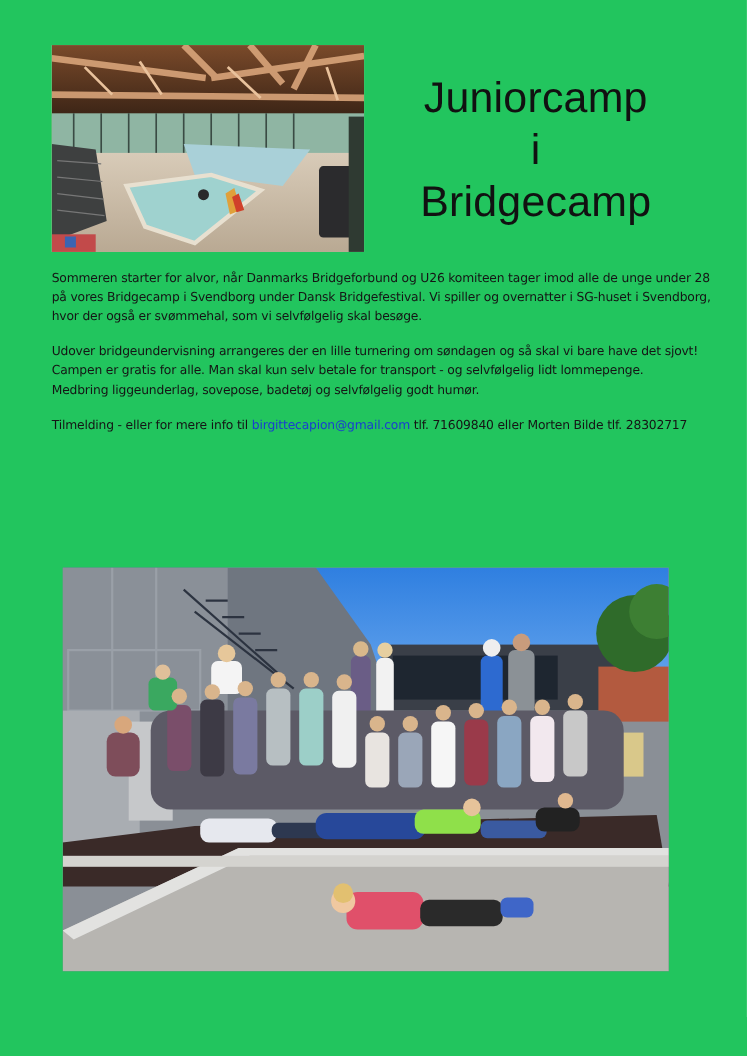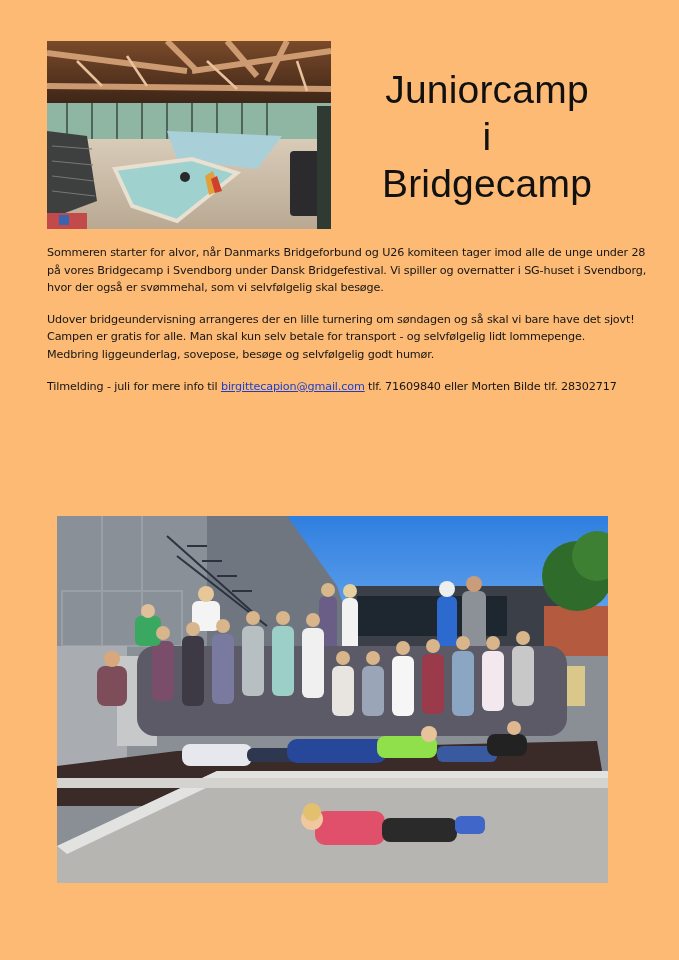--- a/index.html
+++ b/index.html
@@ -12,21 +12,21 @@
       height: 960px;
       position: relative;
       overflow: hidden;
       font-family: "Liberation Sans", "DejaVu Sans", sans-serif;
       color: #111111;
     }
     .page {
       position: absolute;
       left: 0; top: 0;
       width: 679px; height: 960px;
-      background: #fdba74;
+      background: #22c55e;
     }
 
     
     .pool-photo {
       position: absolute;
       left: 47px; top: 41px;
       width: 284px; height: 188px;
       overflow: hidden;
       background: #c9b9a3;
     }
@@ -54,21 +54,20 @@
       font-family: "DejaVu Sans", "Liberation Sans", sans-serif;
       font-size: 11.2px;
       line-height: 17.6px;
       color: #151515;
       letter-spacing: -0.15px;
     }
     .para { margin: 0 0 14px 0; white-space: nowrap; }
     .para .line { display: block; }
     .link {
       color: #1a3fcf;
-      text-decoration: underline;
       cursor: pointer;
     }
     .smiley {
       display: inline-block;
       width: 12px; height: 12px;
       border: 1.4px solid #222;
       border-radius: 50%;
       position: relative;
       vertical-align: -2px;
       margin-left: 3px;
@@ -184,23 +183,23 @@
 
   <div class="body-text">
     <p class="para">
       <span class="line">Sommeren starter for alvor, når Danmarks Bridgeforbund og U26 komiteen tager imod alle de unge under 28</span>
       <span class="line">på vores Bridgecamp i Svendborg under Dansk Bridgefestival. Vi spiller og overnatter i SG-huset i Svendborg,</span>
       <span class="line">hvor der også er svømmehal, som vi selvfølgelig skal besøge.</span>
     </p>
     <p class="para">
       <span class="line">Udover bridgeundervisning arrangeres der en lille turnering om søndagen og så skal vi bare have det sjovt!</span>
       <span class="line">Campen er gratis for alle. Man skal kun selv betale for transport - og selvfølgelig lidt lommepenge.</span>
-      <span class="line">Medbring liggeunderlag, sovepose, besøge og selvfølgelig godt humør.</span>
+      <span class="line">Medbring liggeunderlag, sovepose, badetøj og selvfølgelig godt humør.</span>
     </p>
-    <p class="para"><span>Tilmelding - juli for mere info til </span><a class="link">birgittecapion@gmail.com</a><span> tlf. 71609840 eller Morten Bilde tlf. 28302717</span></p>
+    <p class="para"><span>Tilmelding - eller for mere info til </span><a class="link">birgittecapion@gmail.com</a><span> tlf. 71609840 eller Morten Bilde tlf. 28302717</span></p>
   </div>
 
   <div class="group-photo">
     <svg viewBox="0 0 551 367" preserveAspectRatio="none">
       <defs>
         <linearGradient id="skyG" x1="0" y1="0" x2="0" y2="1">
           <stop offset="0" stop-color="#2f7fe0"></stop>
           <stop offset="1" stop-color="#6aa8ee"></stop>
         </linearGradient>
       </defs>

